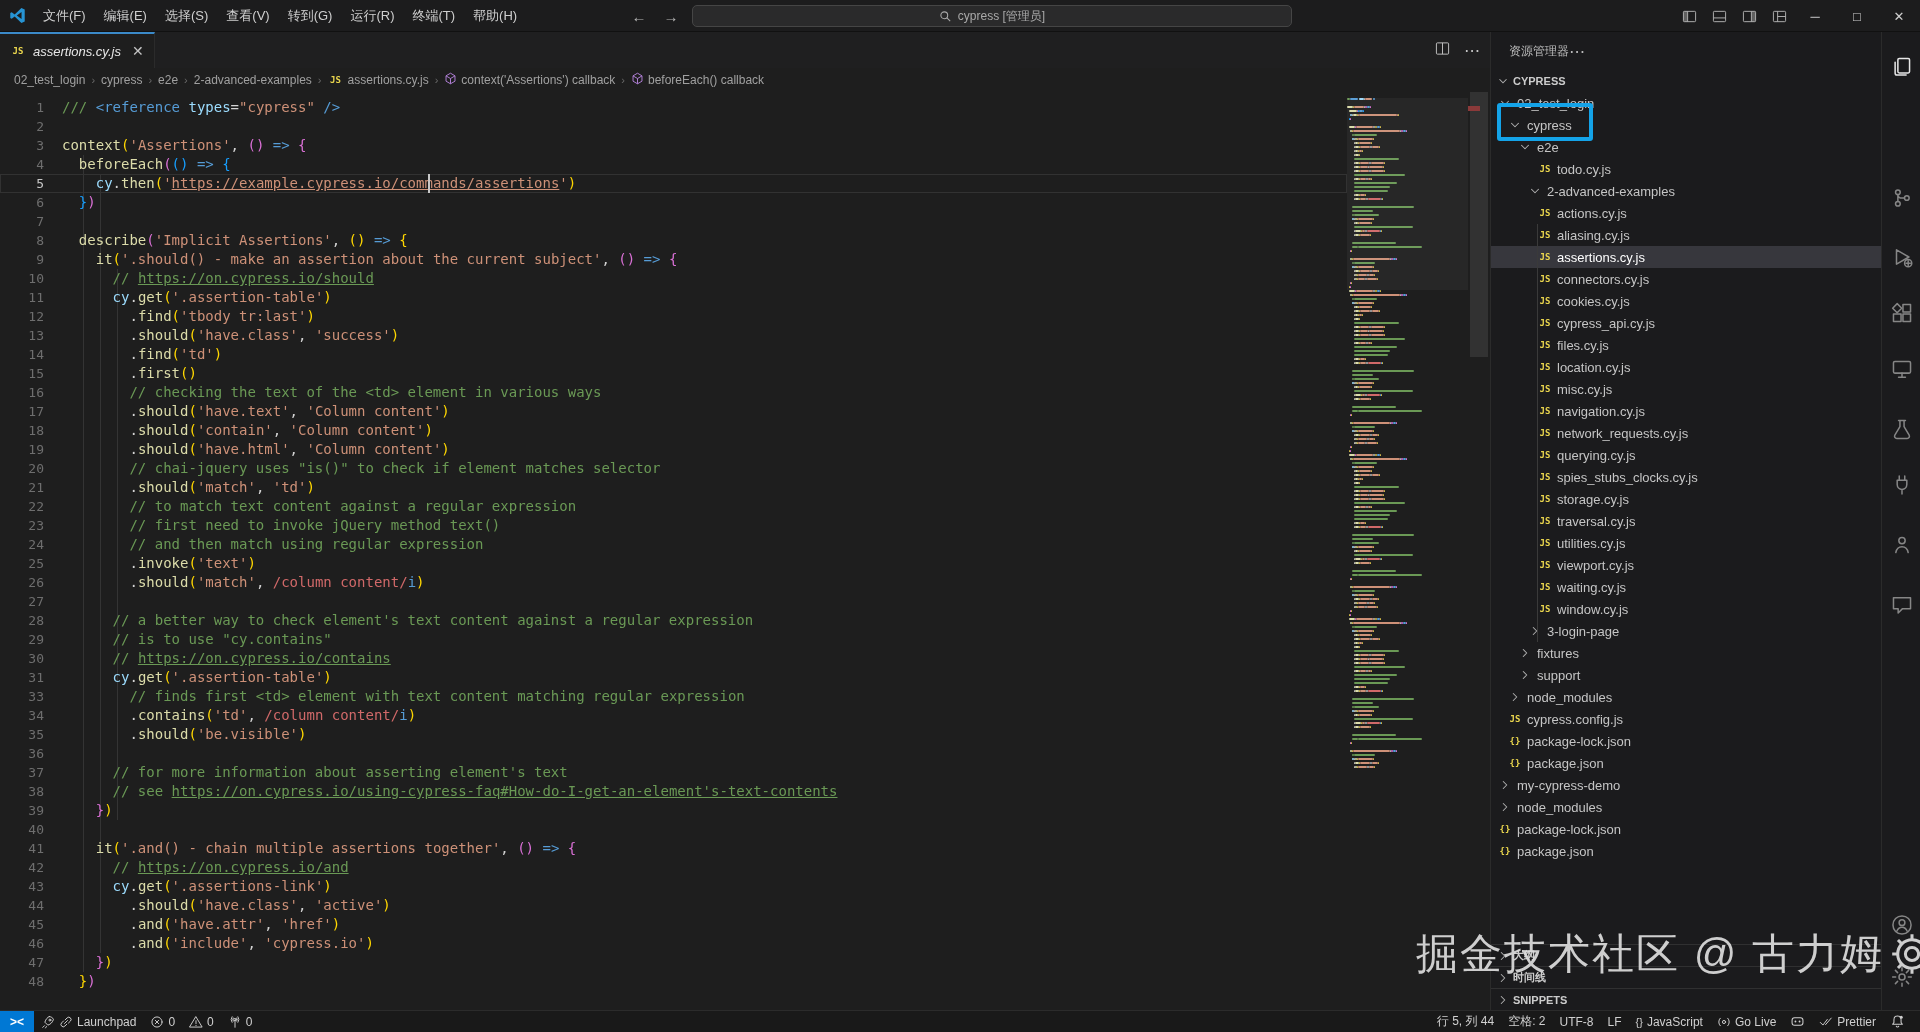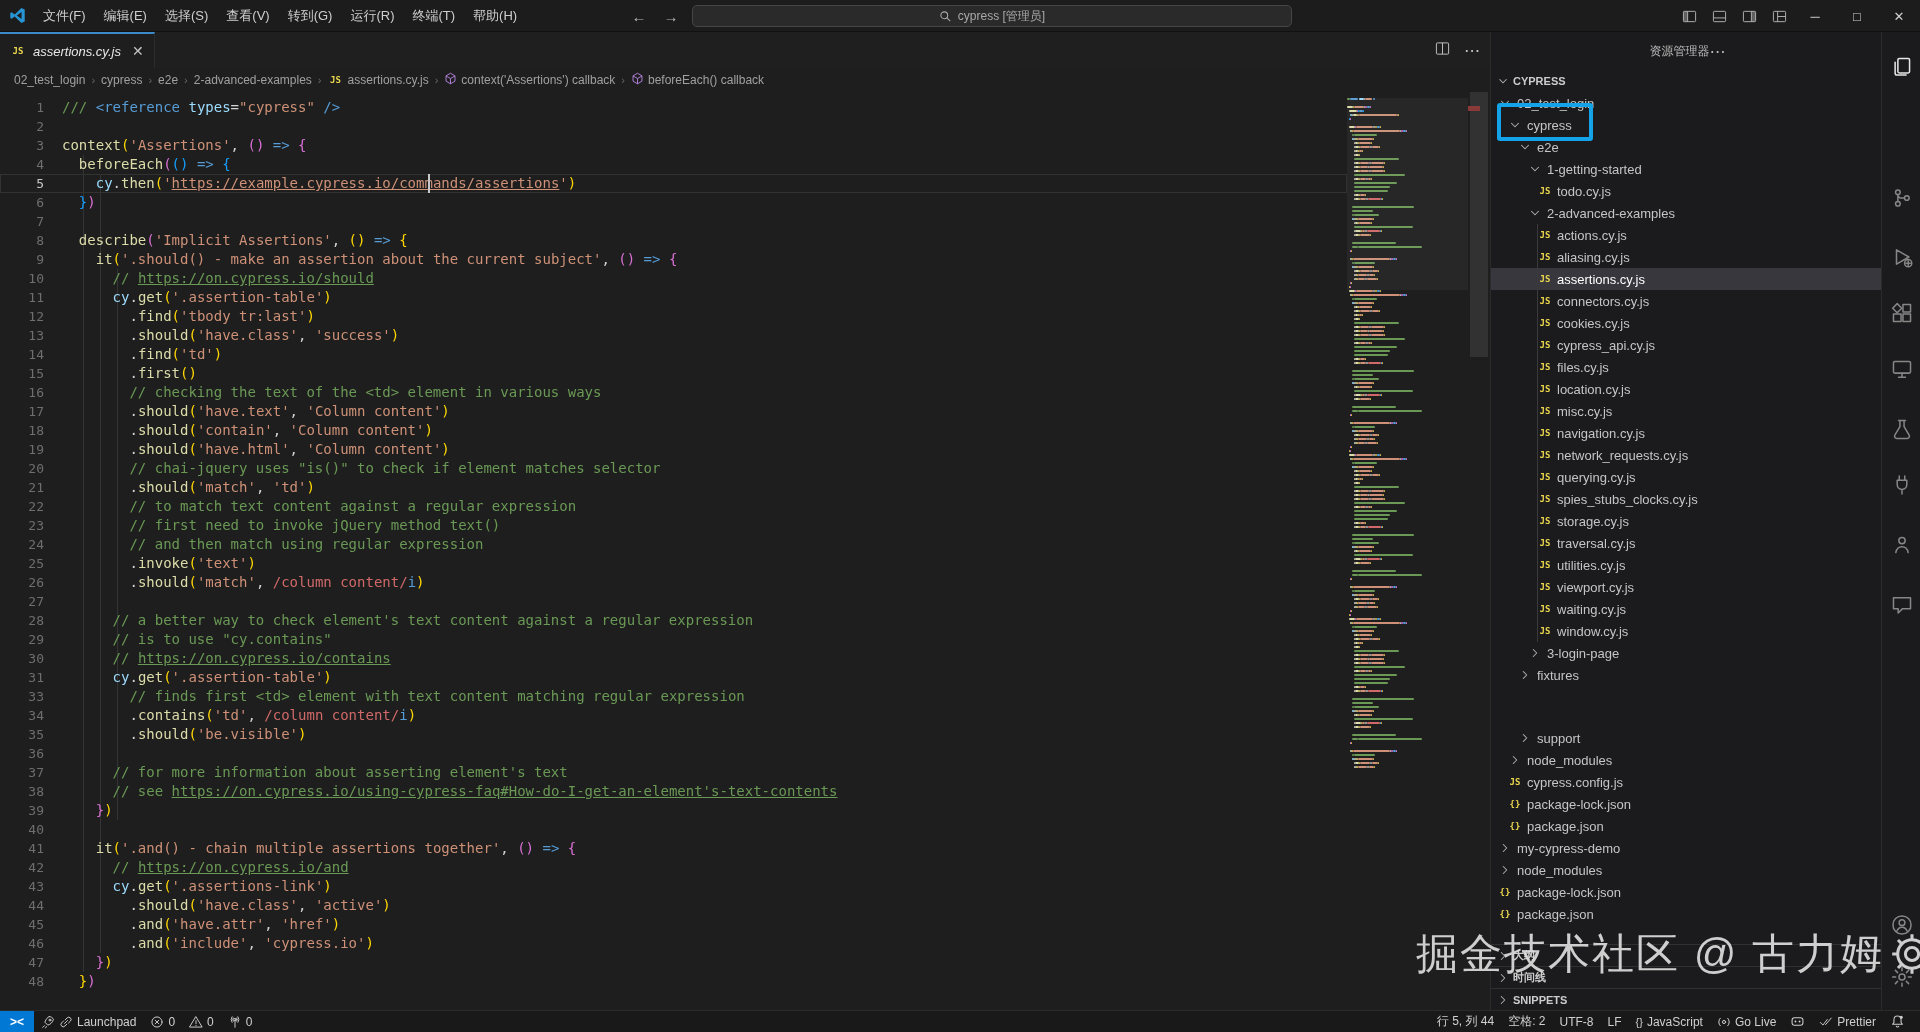--- a/index.html
+++ b/index.html
@@ -52,21 +52,21 @@
   #minimap{position:absolute;right:22px;top:6px;width:121px;height:912px;}
   .mm-line{height:2px;margin-bottom:2px;display:flex;}
   .mm-line span{height:2px;display:inline-block;border-radius:1px;}
   #mm-viewport{position:absolute;left:0;top:0;width:121px;height:192px;background:rgba(220,220,220,.05);}
   #vscroll{position:absolute;right:0;top:0;width:22px;height:918px;}
   #vscroll .thumb{position:absolute;left:2px;top:0;width:18px;height:265px;background:rgba(110,110,110,.25);}
   #ruler-marker{position:absolute;left:0;top:14px;width:12px;height:5px;background:#8b3a3a;}
 
   
   #sidebar{position:absolute;left:1490px;top:0;width:391px;height:978px;background:#1b1b1d;border-left:1px solid #2b2b2b;}
-  #sb-header{height:38px;display:flex;align-items:center;justify-content:center;padding:0 14px 0 18px;}
+  #sb-header{height:38px;display:flex;align-items:center;justify-content:flex-start;padding:0 14px 0 18px;}
   #sb-title{font-size:12px;color:#bbbbbb;}
   #sb-more{color:#bbb;letter-spacing:1px;}
   .sect-row{height:22px;display:flex;align-items:center;font-size:11px;font-weight:bold;color:#cccccc;padding-left:4px;gap:2px;}
   #tree{position:relative;}
   .trow{height:22px;display:flex;align-items:center;font-size:13px;color:#c5c5c5;white-space:nowrap;position:relative;}
   .trow.sel{background:#37373d;color:#ffffff;}
   .chev{width:16px;display:flex;justify-content:center;color:#b0b0b0;flex:none;}
   .ficon{width:16px;flex:none;text-align:center;font-weight:bold;font-size:9px;color:#e8d44d;font-family:"DejaVu Sans Mono",monospace;}
   .tree-guide{position:absolute;width:1px;background:#3a3a3a;}
   #annotation-box{position:absolute;left:6px;top:71px;width:96px;height:38px;border:4px solid #14a3e8;border-radius:3px;z-index:30;}
@@ -1451,28 +1451,20 @@
             <span style="margin-left: 4px;">cypress</span>
           </div>
           <div class="trow" style="padding-left: 26px;">
             <span class="chev">
               <svg width="14" height="14" viewBox="0 0 16 16" fill="none" stroke="currentColor" stroke-width="1.2" stroke-linecap="round" stroke-linejoin="round">
                 <path d="M4 6l4 4 4-4"></path>
               </svg>
             </span>
             <span style="margin-left: 4px;">e2e</span>
           </div>
-          <div class="trow" style="padding-left: 36px;">
-            <span class="chev">
-              <svg width="14" height="14" viewBox="0 0 16 16" fill="none" stroke="currentColor" stroke-width="1.2" stroke-linecap="round" stroke-linejoin="round">
-                <path d="M4 6l4 4 4-4"></path>
-              </svg>
-            </span>
-            <span style="margin-left: 4px;">1-getting-started</span>
-          </div>
           <div class="trow" style="padding-left: 46px;">
             <span class="ficon">JS</span>
             <span style="margin-left: 4px;">todo.cy.js</span>
           </div>
           <div class="trow" style="padding-left: 36px;">
             <span class="chev">
               <svg width="14" height="14" viewBox="0 0 16 16" fill="none" stroke="currentColor" stroke-width="1.2" stroke-linecap="round" stroke-linejoin="round">
                 <path d="M4 6l4 4 4-4"></path>
               </svg>
             </span>
@@ -1563,21 +1555,21 @@
             <span style="margin-left: 4px;">3-login-page</span>
           </div>
           <div class="trow" style="padding-left: 26px;">
             <span class="chev">
               <svg width="14" height="14" viewBox="0 0 16 16" fill="none" stroke="currentColor" stroke-width="1.2" stroke-linecap="round" stroke-linejoin="round">
                 <path d="M6 4l4 4-4 4"></path>
               </svg>
             </span>
             <span style="margin-left: 4px;">fixtures</span>
           </div>
-          <div class="trow" style="padding-left: 26px; margin-top: 41px;">
+          <div class="trow" style="padding-left: 26px;">
             <span class="chev">
               <svg width="14" height="14" viewBox="0 0 16 16" fill="none" stroke="currentColor" stroke-width="1.2" stroke-linecap="round" stroke-linejoin="round">
                 <path d="M6 4l4 4-4 4"></path>
               </svg>
             </span>
             <span style="margin-left: 4px;">support</span>
           </div>
           <div class="trow" style="padding-left: 16px;">
             <span class="chev">
               <svg width="14" height="14" viewBox="0 0 16 16" fill="none" stroke="currentColor" stroke-width="1.2" stroke-linecap="round" stroke-linejoin="round">

